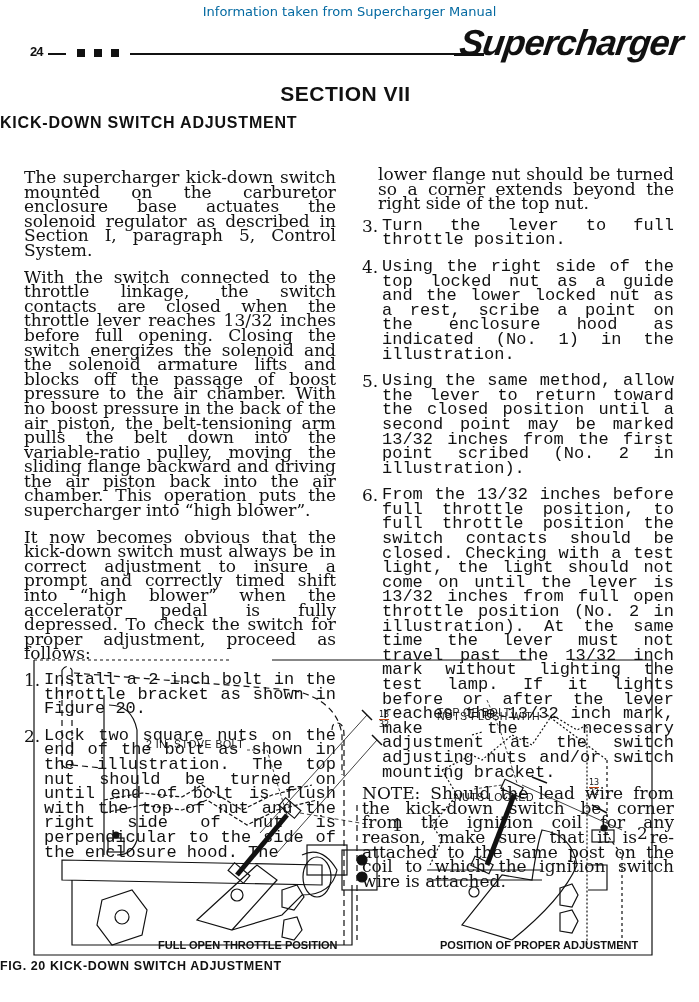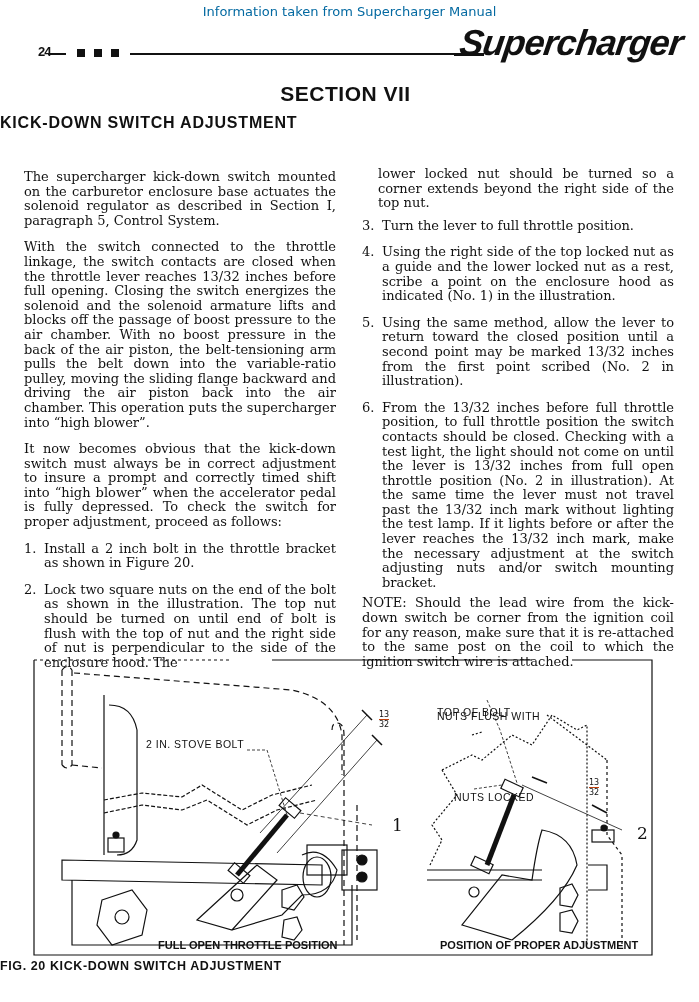--- a/index.html
+++ b/index.html
@@ -1,33 +1,33 @@
 <!DOCTYPE html>
 <html><head>
 <meta charset="utf-8">
 <style>
   html, body { margin:0; padding:0; background:#ffffff; }
   body { width:699px; height:1002px; position:relative; overflow:hidden; color:#111; font-family:"DejaVu Serif", serif; }
   .watermark { position:absolute; top:4px; left:0; width:699px; text-align:center; font-family:"DejaVu Sans", sans-serif; font-size:13px; color:#0369a1; }
   .header { position:absolute; top:28px; left:22px; width:650px; height:40px; }
-  .page-num { position:absolute; left:16px; top:16px; font-family:"Liberation Sans", sans-serif; font-weight:bold; font-size:13px; letter-spacing:-1px; }
+  .page-num { position:absolute; left:8px; top:16px; font-family:"Liberation Sans", sans-serif; font-weight:bold; font-size:13px; letter-spacing:-1px; }
   .dash-short { position:absolute; left:26px; top:25px; width:18px; height:2px; background:#111; }
   .sq { position:absolute; top:21px; width:8px; height:8px; background:#111; }
   .rule { position:absolute; left:108px; top:25px; width:330px; height:2px; background:#111; }
   .brand { position:absolute; left:438px; top:-6px; font-family:"Liberation Sans", sans-serif; font-weight:bold; font-style:italic; font-size:36px; letter-spacing:-1px; transform:skewX(-8deg); }
   .brand-underline { position:absolute; left:432px; top:25px; width:30px; height:3px; background:#111; }
   .section-title { position:absolute; top:82px; left:0; width:691px; text-align:center; font-family:"Liberation Sans", sans-serif; font-weight:bold; font-size:21px; letter-spacing:0.5px; }
   .section-sub { position:absolute; top:114px; left:0; width:699px; font-family:"Liberation Sans", sans-serif; font-weight:bold; font-size:16px; letter-spacing:0.8px; }
-  .col { position:absolute; font-size:13px; line-height:14.6px; text-align:justify; }
+  .col { position:absolute; font-size:17px; line-height:14.6px; text-align:justify; }
   .col-left { left:24px; top:170px; width:312px; }
   .col-right { left:362px; top:167px; width:312px; }
   p { margin:0 0 12px 0; }
   .item { display:flex; margin:0 0 12px 0; }
   .item .num { width:20px; flex:none; }
-  .item .txt { flex:1; text-align:justify; }
+  .item .txt { flex:1; text-align:justify;font-family:Liberation Mono, monospace; }
   .cont { padding-left:16px; margin-bottom:8px; }
   .figure { position:absolute; left:32px; top:655px; width:640px; height:305px; }
   .fig-caption { position:absolute; top:959px; left:0; width:699px; font-family:"Liberation Sans", sans-serif; font-weight:bold; font-size:12.5px; letter-spacing:0.6px; }
   .lbl { position:absolute; font-family:Liberation Sans, sans-serif; font-size:10.5px; letter-spacing:0.5px; white-space:nowrap; }
   .lbl-bold { position:absolute; font-family:"Liberation Sans", sans-serif; font-weight:bold; font-size:11px; white-space:nowrap;margin-left:16px; }
   .callout { position:absolute; font-family:"DejaVu Serif", serif; font-size:17px; }
   .frac { position:absolute; font-family:"DejaVu Sans", sans-serif; font-size:8px; text-align:center; line-height:9px; }
   .frac span { display:block; }
   .frac .top { border-bottom:1px solid #c2410c; }
 </style>
@@ -58,21 +58,21 @@
     <span class="num">1.</span>
     <span class="txt">Install a 2 inch bolt in the throttle bracket as shown in Figure 20.</span>
   </div>
   <div class="item">
     <span class="num">2.</span>
     <span class="txt">Lock two square nuts on the end of the bolt as shown in the illustration. The top nut should be turned on until end of bolt is flush with the top of nut and the right side of nut is perpendicular to the side of the enclosure hood. The</span>
   </div>
 </div>
 
 <div class="col col-right">
-  <div class="cont">lower locked nut should be turned so a corner extends beyond the right side of the top nut.</div>
+  <div class="cont">lower flange nut should be turned so a corner extends beyond the right side of the top nut.</div>
   <div class="item">
     <span class="num">3.</span>
     <span class="txt">Turn the lever to full throttle position.</span>
   </div>
   <div class="item">
     <span class="num">4.</span>
     <span class="txt">Using the right side of the top locked nut as a guide and the lower locked nut as a rest, scribe a point on the enclosure hood as indicated (No. 1) in the illustration.</span>
   </div>
   <div class="item">
     <span class="num">5.</span>

